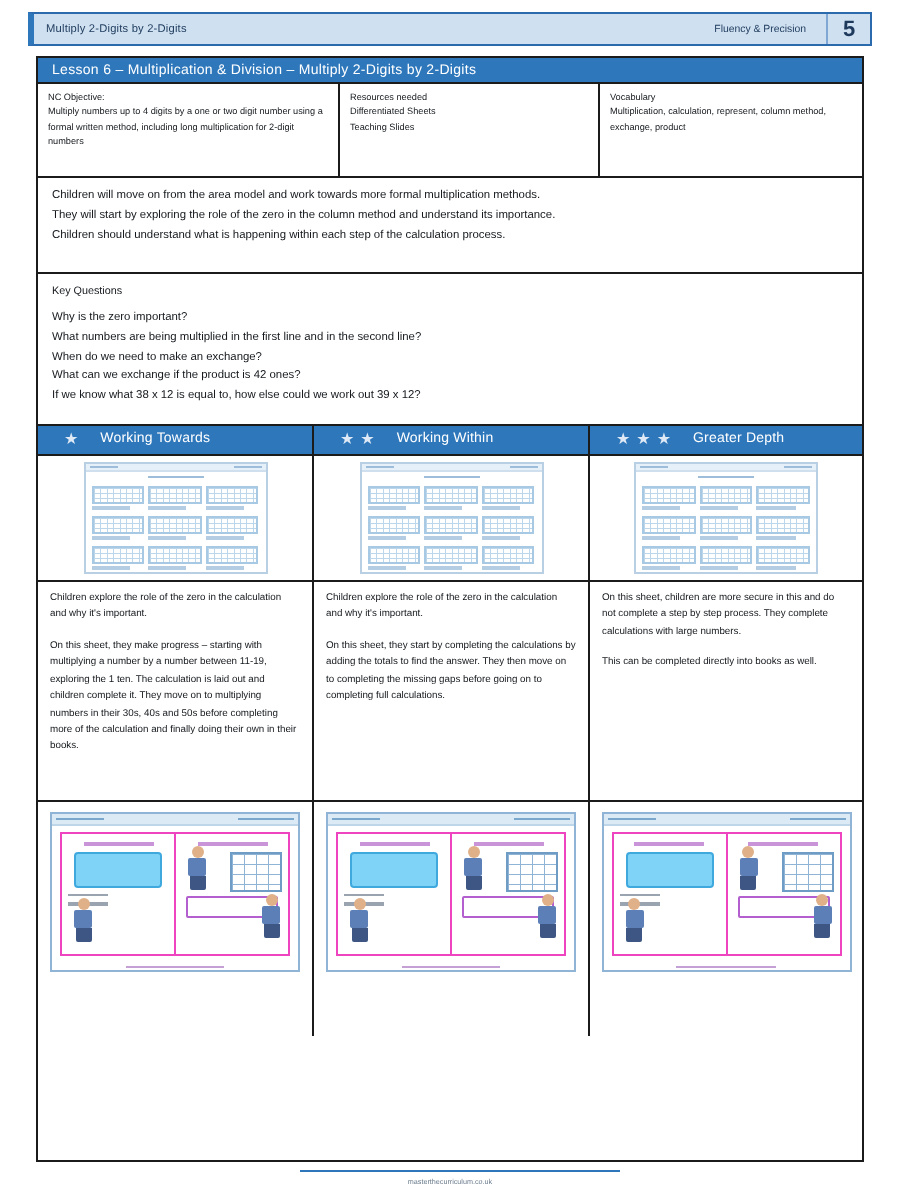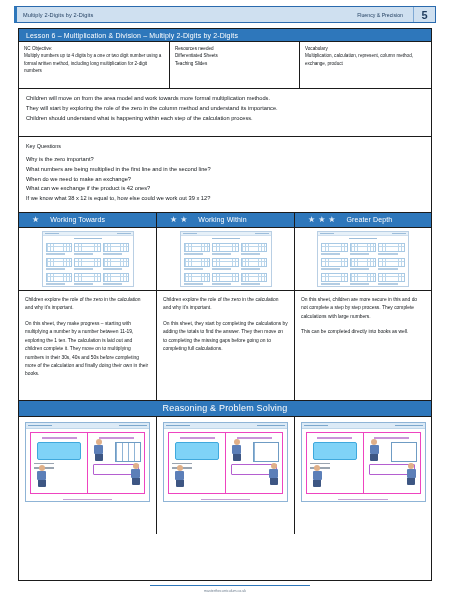--- a/index.html
+++ b/index.html
@@ -480,23 +480,20 @@
       <div class="diff-text-cell x2">
         <p>Children explore the role of the zero in the calculation and why it's important.</p>
         <p>On this sheet, they start by completing the calculations by adding the totals to find the answer. They then move on to completing the missing gaps before going on to completing full calculations.</p>
       </div>
       <div class="diff-text-cell x3">
         <p>On this sheet, children are more secure in this and do not complete a step by step process. They complete calculations with large numbers.</p>
         <p>This can be completed directly into books as well.</p>
       </div>
     </div>
 
-    <div class="reason-band">
-      <span class="reason-band-text">Reasoning &amp; Problem Solving</span>
-    </div>
 
     <div class="reason-row">
       <div class="reason-cell r1">
         <div class="rcard">
           <div class="rcard-bar">
               <i class="rc-l"></i>
               <i class="rc-r"></i>
             </div>
           <div class="rcard-body">
             <div class="rc-half">

